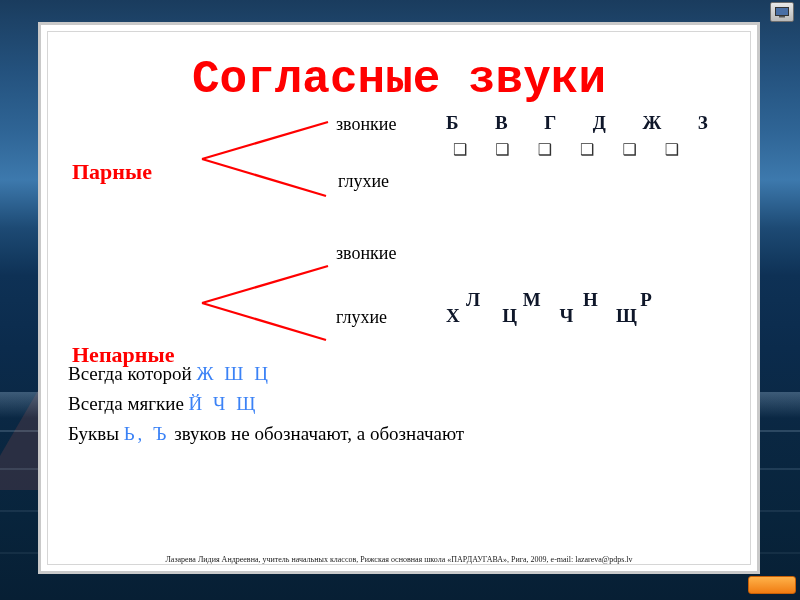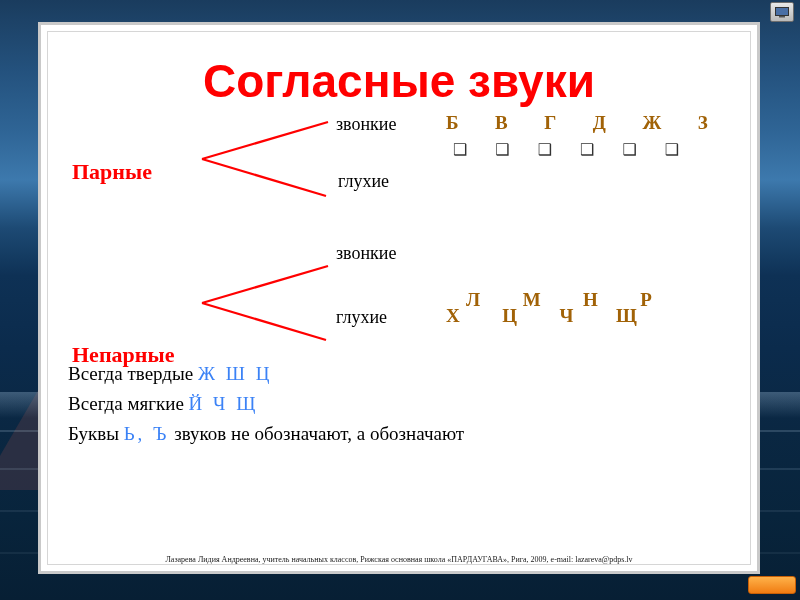--- a/index.html
+++ b/index.html
@@ -113,21 +113,21 @@
 
   .title {
     position: absolute;
     top: 22px;
     left: 0; right: 0;
     text-align: center;
     font-size: 46px;
     font-weight: bold;
     color: #ff0000;
     letter-spacing: 0px;
-    font-family: Liberation Sans, sans-serif;
+    font-family: Liberation Mono, monospace;
   }
 
   
   .group-label {
     position: absolute;
     font-size: 22px;
     font-weight: bold;
     color: #ff0000;
     font-family: "Liberation Serif", serif;
   }
@@ -147,21 +147,21 @@
   .row-label {
     position: absolute;
     font-size: 18px;
     color: #000000;
     font-family: "Liberation Serif", serif;
   }
   .letters {
     position: absolute;
     font-size: 19px;
     font-weight: bold;
-    color: #a16207;
+    color: #0f172a;
     font-family: "Liberation Serif", serif;
     white-space: pre;
     text-align: center;
   }
   .boxrow {
     position: absolute;
     font-size: 16px;
     color: #333333;
     font-family: "Liberation Serif", serif;
     white-space: pre;
@@ -259,21 +259,21 @@
       </div>
 
       <div class="row-label lbl-zvonkie-2">звонкие</div>
       <div class="letters ltr-zvonkie-2">Л  М  Н  Р</div>
 
       <div class="row-label lbl-glukhie-2">глухие</div>
       <div class="letters ltr-glukhie-2">Х  Ц  Ч  Щ</div>
 
       <div class="notes">
         <div>
-          <span>Всегда твердые</span>
+          <span>Всегда которой</span>
           <span class="hl">Ж  Ш  Ц</span>
         </div>
         <div>
           <span>Всегда мягкие</span>
           <span class="hl">Й  Ч  Щ</span>
         </div>
         <div>
           <span>Буквы</span>
           <span class="hl">Ь, Ъ</span>
           <span>звуков не обозначают, а обозначают</span>

